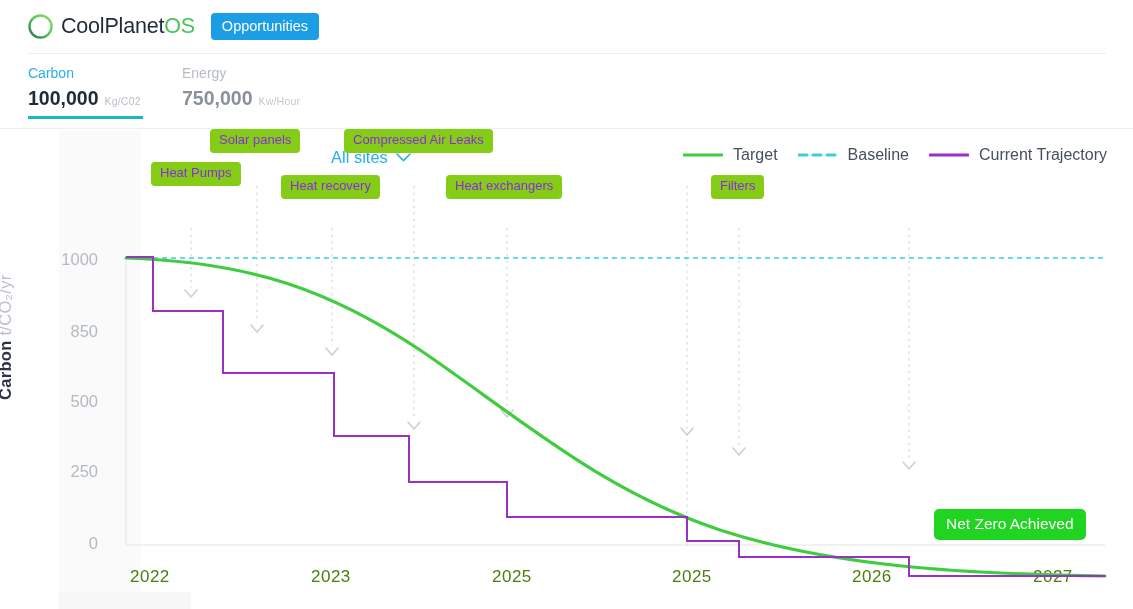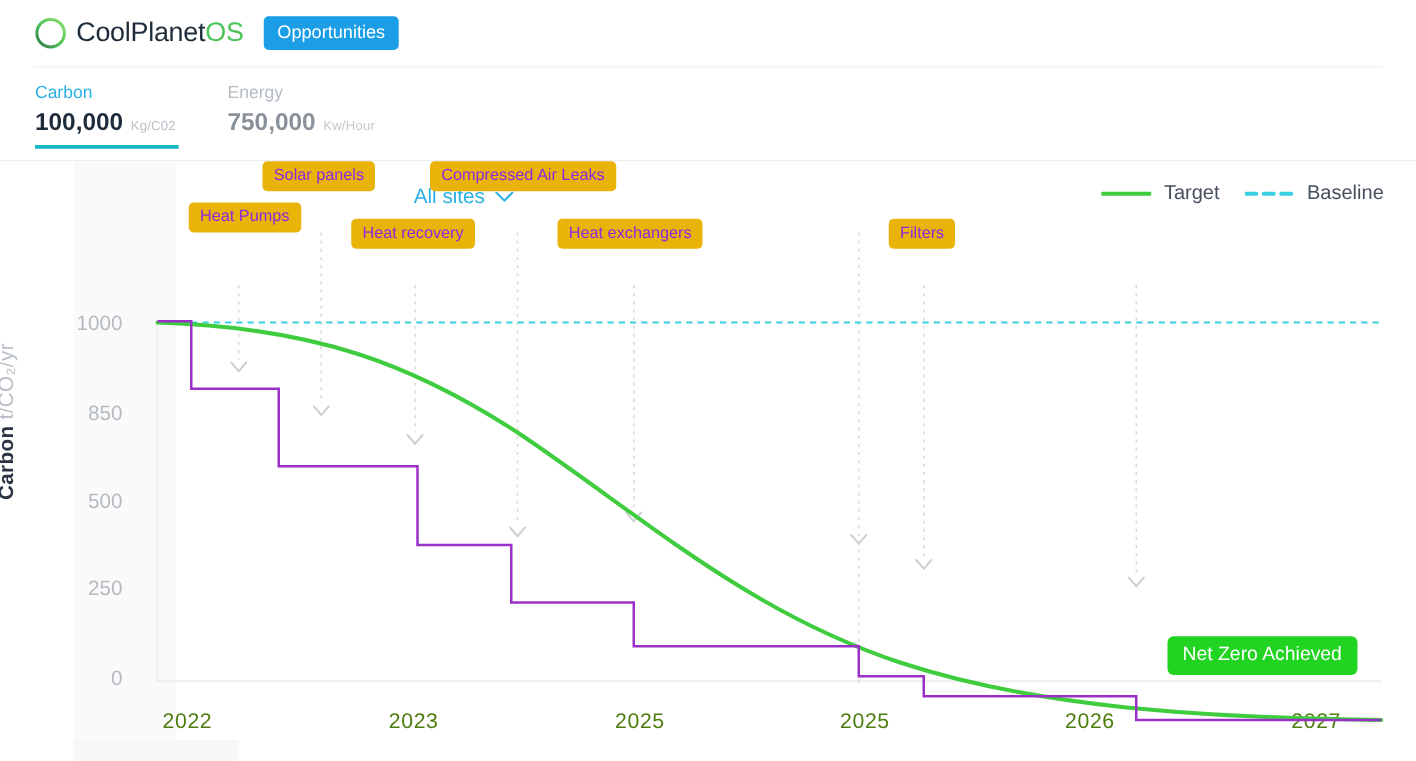--- a/index.html
+++ b/index.html
@@ -104,21 +104,21 @@
     font-size:16.5px; color:#b4bac2;
   }
   .xtick{
     position:absolute; font-size:17px; color:#4d7c0f; letter-spacing:.5px;
   }
 
   .opp-badge{
     position:absolute; border-radius:4px; padding:4px 9px 5px;
     font-size:13px; line-height:1.15; white-space:nowrap; cursor:pointer;
   }
-  .b-purple{ background:#eab308; color:#8a2be2; }
+  .b-purple{ background:#84cc16; color:#8a2be2; }
   .b-pink{ background:#fbcdda; color:#f09ab0; }
 
   .netzero{
     position:absolute; left:934px; top:509px;
     background:#22d422; color:#ffffff; border-radius:5px;
     font-size:15.5px; padding:6px 12px 7px; white-space:nowrap; cursor:pointer;
   }
 
   svg.plot{ position:absolute; left:0; top:0; }
 </style>
@@ -177,20 +177,26 @@
       <svg class="swatch" width="40" height="8" viewBox="0 0 40 8">
         <line x1="1" y1="4" x2="39" y2="4" stroke="#3fcc3f" stroke-width="3.2" stroke-linecap="round"></line>
       </svg>
       <span class="lg-text">Target</span>
     </div>
     <div class="legend-item">
       <svg class="swatch" width="40" height="8" viewBox="0 0 40 8">
         <line x1="1" y1="4" x2="39" y2="4" stroke="#38d0e0" stroke-width="3.2" stroke-linecap="round" stroke-dasharray="8 6"></line>
       </svg>
       <span class="lg-text">Baseline</span>
+    </div>
+    <div class="legend-item">
+      <svg class="swatch" width="40" height="8" viewBox="0 0 40 8">
+        <line x1="1" y1="4" x2="39" y2="4" stroke="#9b30c8" stroke-width="3.2" stroke-linecap="round"></line>
+      </svg>
+      <span class="lg-text">Current Trajectory</span>
     </div>
   </div>
 </div>
 <div class="metrics-rule"></div>
 
 <div class="chart-area">
 
   <div class="axis-title">
     <span class="at-bold">Carbon</span>
     <span class="at-light">t/CO₂/yr</span>

